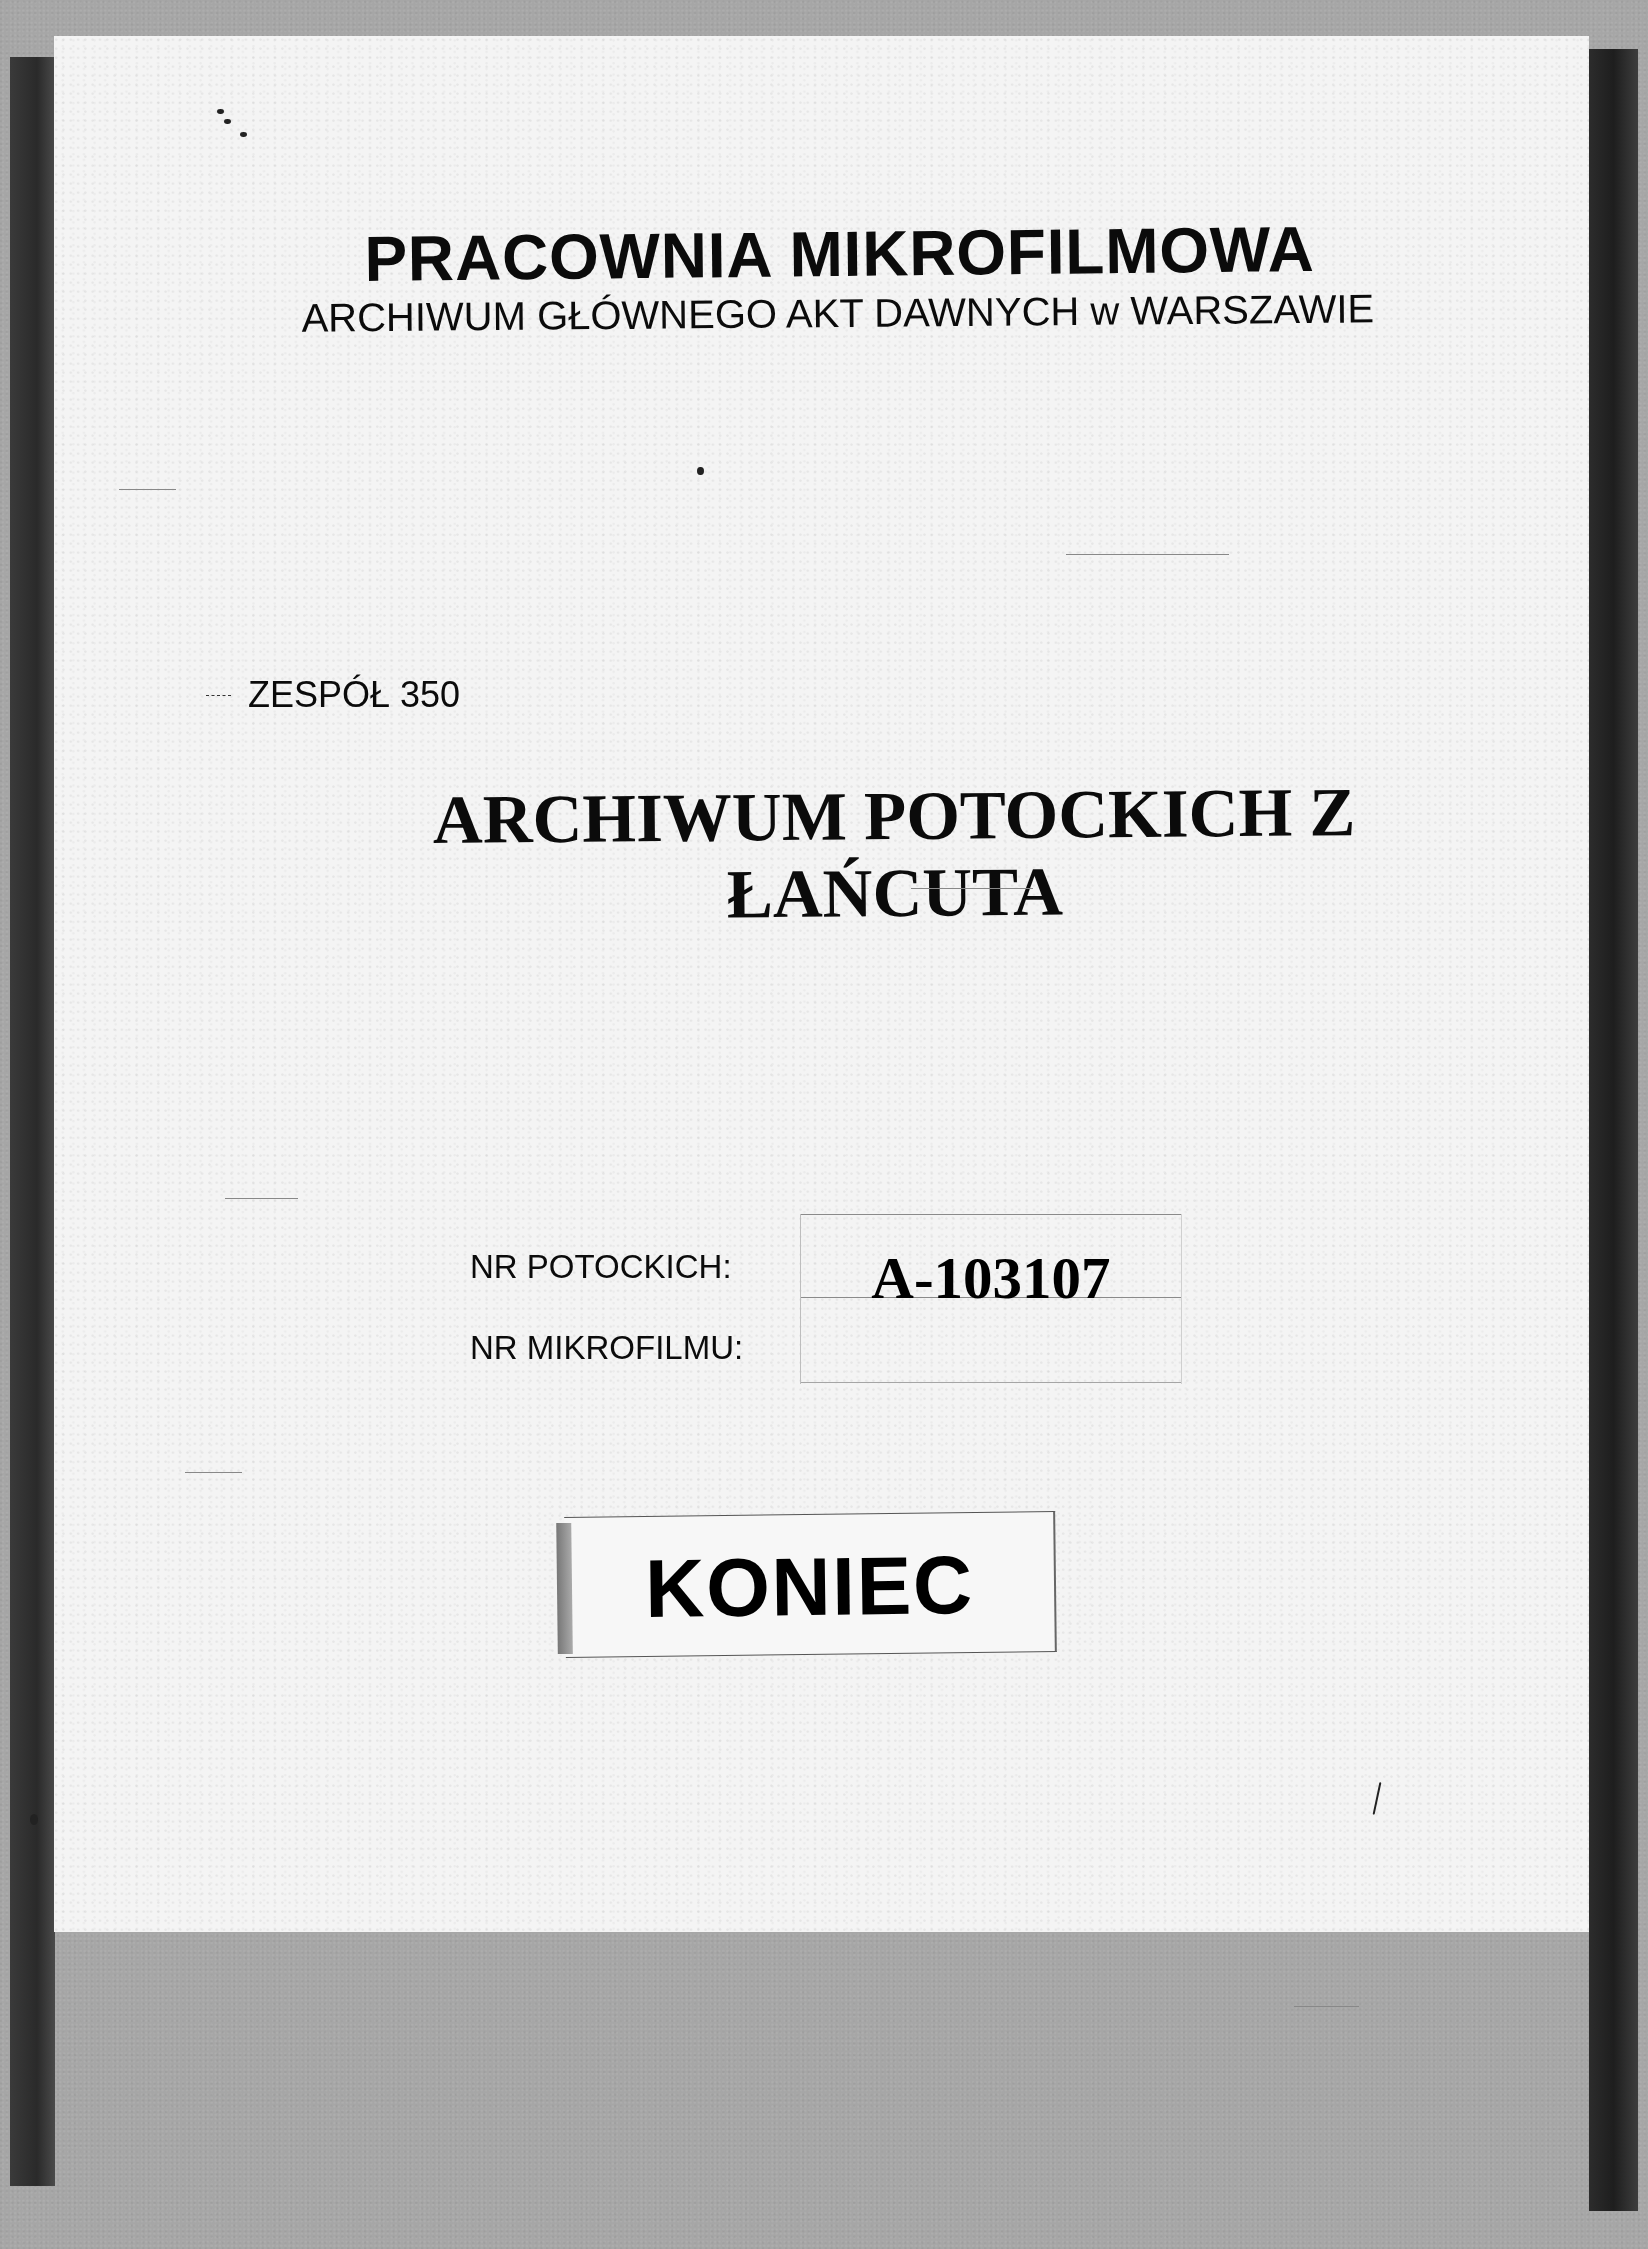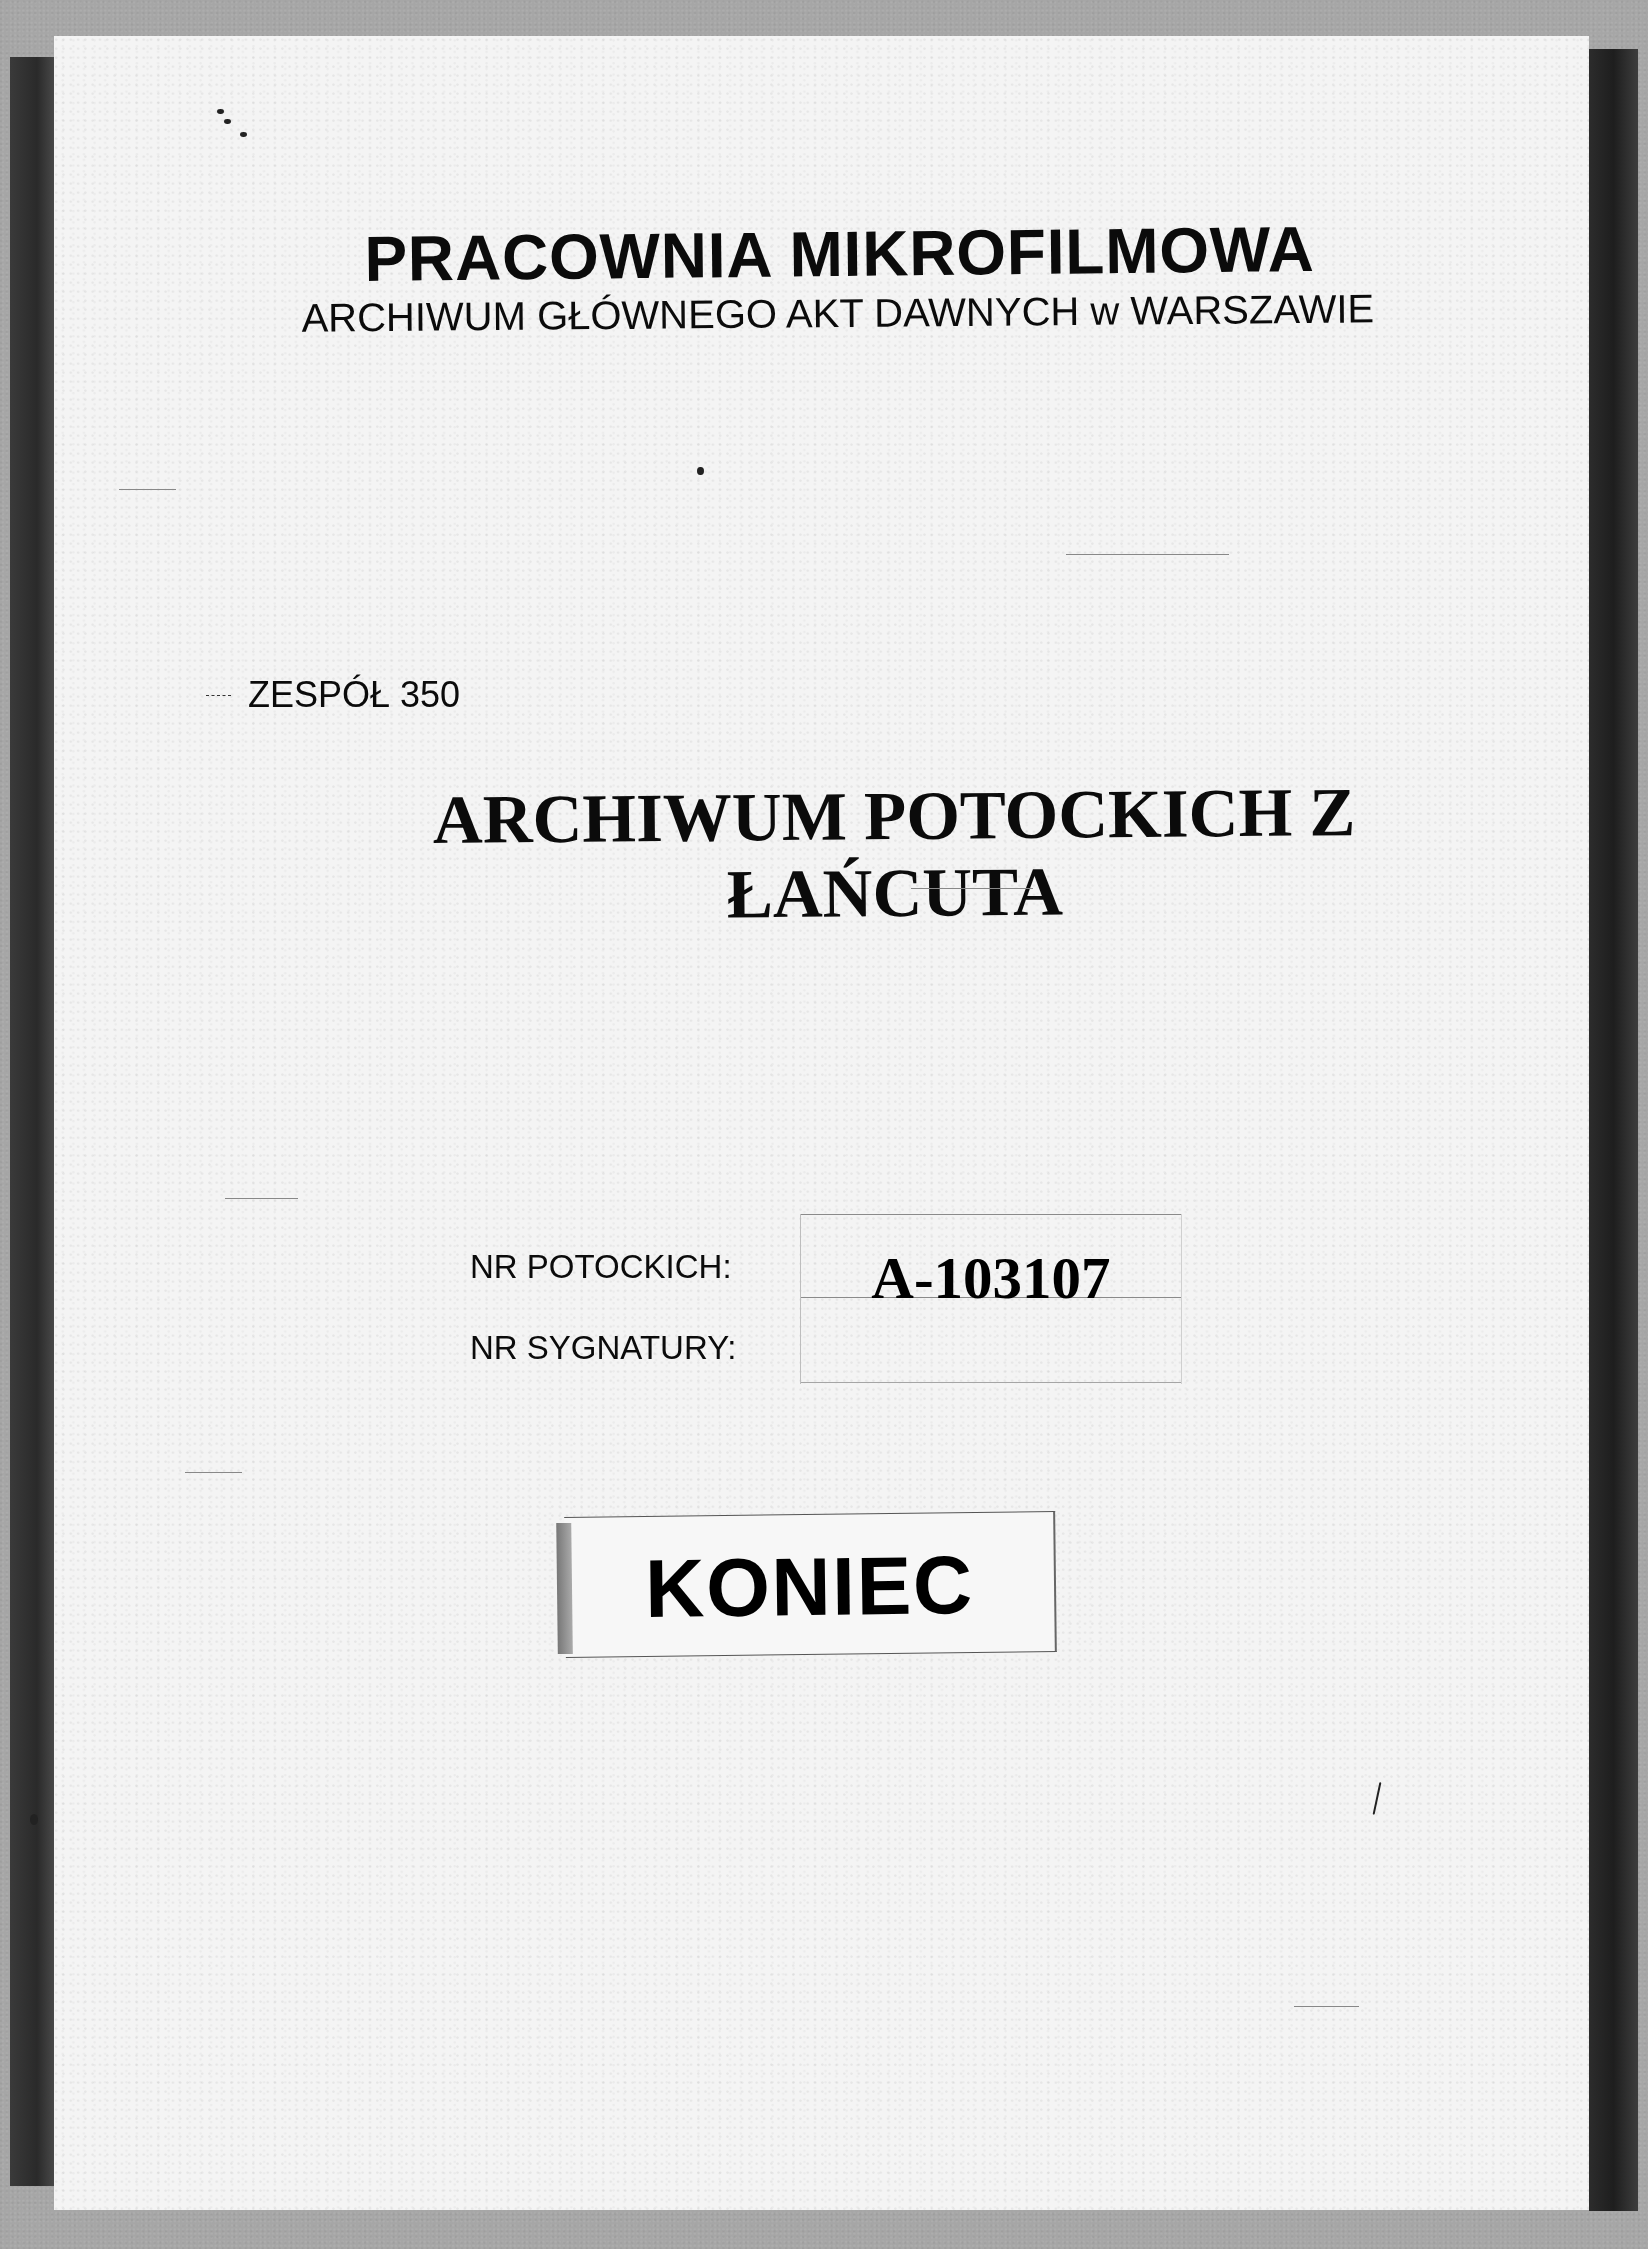--- a/index.html
+++ b/index.html
@@ -17,21 +17,21 @@
   }
   .shadow-left {
     position:absolute; left:9.8px; top:57px; width:45px; height:2129px;
     background:linear-gradient(to right, #3a3a3a, #2a2a2a 60%, #4a4a4a);
   }
   .shadow-right {
     position:absolute; left:1589px; top:49px; width:49px; height:2162px;
     background:linear-gradient(to right, #2c2c2c, #1e1e1e 50%, #3d3d3d);
   }
   .page {
-    position:absolute; left:54px; top:36px; width:1535px; height:2174px;
+    position:absolute; left:54px; top:36px; width:1535px; height:1896px;
     background:
       radial-gradient(circle at 30% 40%, rgba(0,0,0,0.06) 0 0.8px, transparent 1.6px) 0 0/7.3px 9px,
       radial-gradient(circle at 60% 20%, rgba(0,0,0,0.04) 0 0.8px, transparent 1.6px) 2.4px 3.3px/10.6px 5.7px,
       #f4f4f4;
   }
   .abs { position:absolute; color:#0b0b0b; white-space:nowrap; }
   .header-title {
     left:0; width:100%; top:181px; text-align:center;
     font-weight:bold; font-size:64px; letter-spacing:0.8px;
     transform:translateX(18px) rotate(-0.6deg);
@@ -100,21 +100,21 @@
 
   <div class="abs zespol-dash"></div>
   <div class="abs zespol">ZESPÓŁ 350</div>
 
   <div class="abs fonds-title">
     <span>ARCHIWUM POTOCKICH Z</span>
     <span>ŁAŃCUTA</span>
   </div>
 
   <div class="abs label label-mf">NR POTOCKICH:</div>
-  <div class="abs label label-sy">NR SYGNATURY:</div>
+  <div class="abs label label-sy">NR MIKROFILMU:</div>
 
   <div class="val-box">
     <div class="line l1"></div>
     <div class="line l2"></div>
     <div class="line l3"></div>
     <div class="val val-mf">A-103107</div>
   </div>
 
   <div class="koniec-box">
     <div class="koniec">KONIEC</div>

